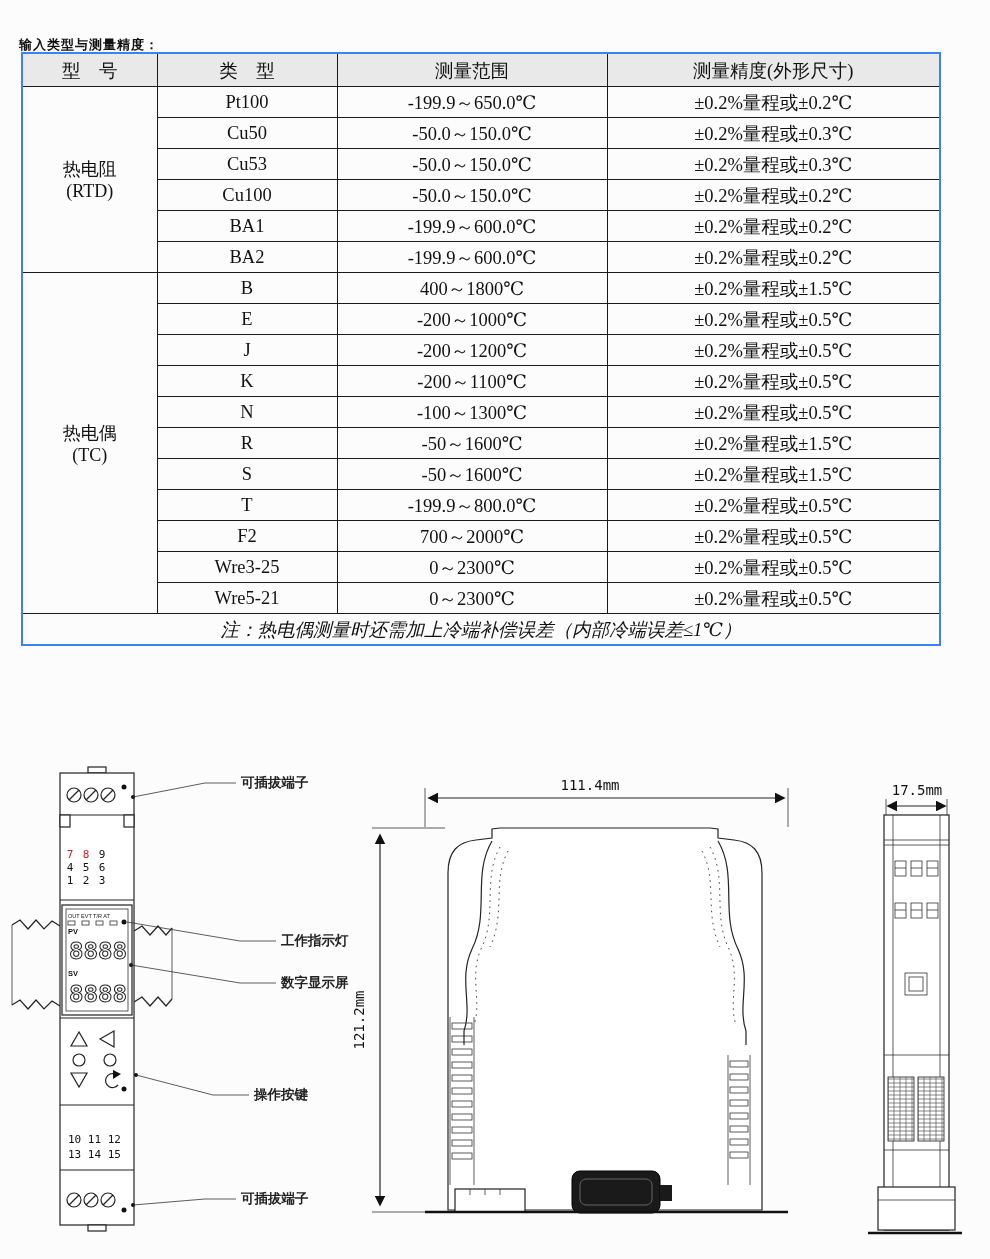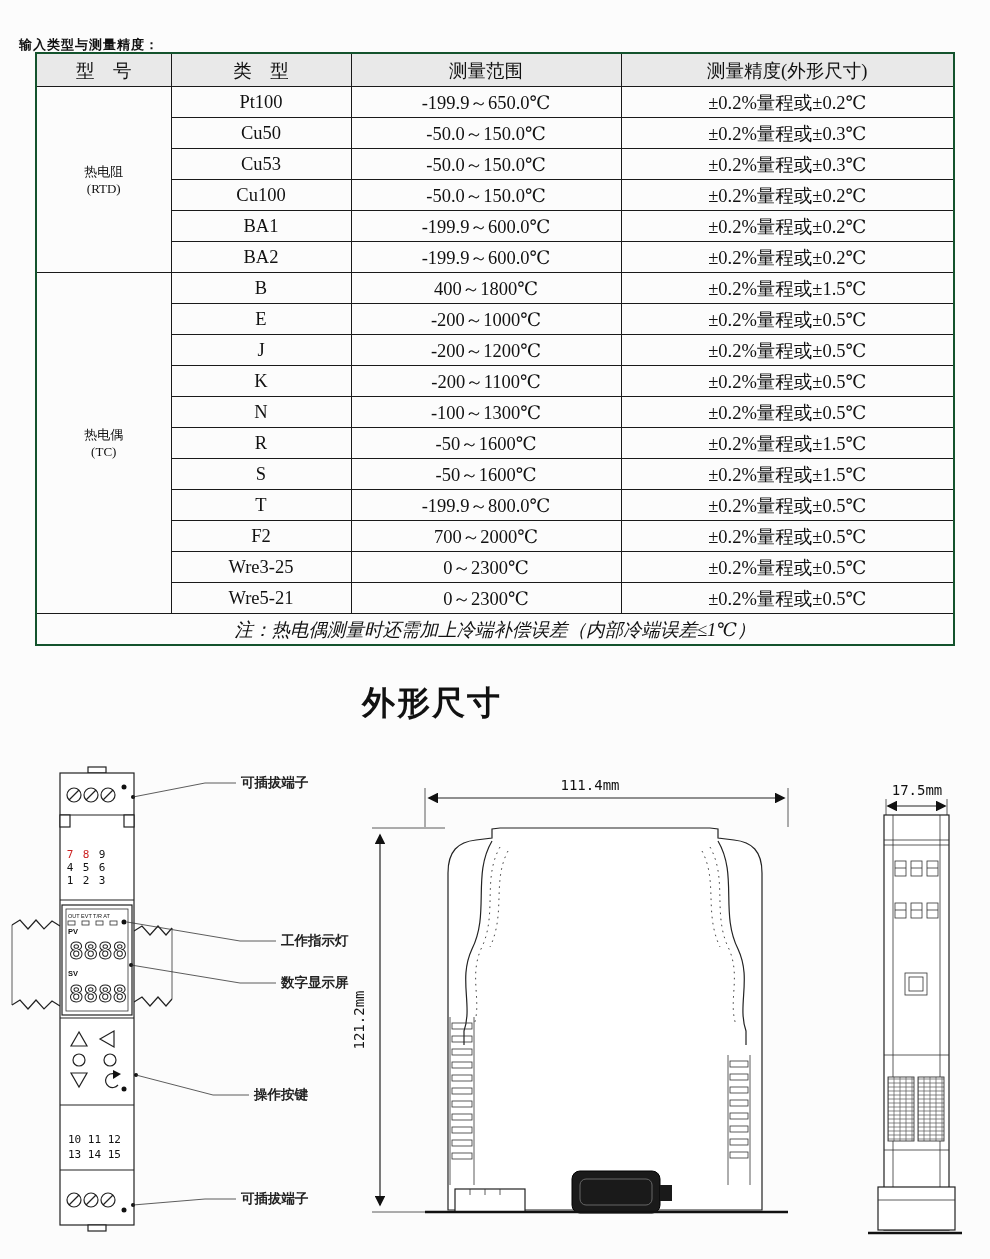--- a/index.html
+++ b/index.html
@@ -2,27 +2,27 @@
 <html><head>
 <meta charset="utf-8">
 <style>
   html,body{margin:0;padding:0;background:#ffffff;}
   .page{position:relative;width:990px;height:1259px;background:#fcfcfc;overflow:hidden;
         font-family:"Liberation Serif","DejaVu Serif",serif;color:#111;}
 
   .heading{position:absolute;left:19px;top:8px;font-size:13px;font-weight:bold;
            letter-spacing:1px;margin-top:28px;}
 
-  table.spec{position:absolute;left:35px;top:52px;width:918px;border-collapse:collapse;
-             table-layout:fixed;border:2px solid #14532d;font-size:18.5px;}
+  table.spec{position:absolute;left:21px;top:52px;width:918px;border-collapse:collapse;
+             table-layout:fixed;border:2px solid #3b82f6;font-size:18.5px;}
   table.spec th, table.spec td{border:1px solid #1a1a1a;text-align:center;height:30px;
              padding:0;font-weight:normal;white-space:nowrap;overflow:hidden;}
   table.spec thead th{background:#e9e9e9;height:32px;}
   td.note-cell{text-align:left;padding:3px 8px;height:28px;font-style:italic;}
-  td.model-cell{font-size:13px;margin-left:48px;}
+  td.model-cell{font-size:18px;margin-left:48px;}
 
   .section-title{position:absolute;left:0;top:681px;width:864px;text-align:center;
                  font-family:"Liberation Sans","DejaVu Sans",sans-serif;
                  font-size:33px;font-weight:bold;letter-spacing:2px;}
 
   svg.drawing{position:absolute;left:0;top:755px;}
   .callout-text{font:bold 13.5px "Liberation Sans","DejaVu Sans",sans-serif;fill:#222;}
   .dim-text{font:14px "DejaVu Sans Mono",monospace;fill:#111;}
   .term{font:11px "DejaVu Sans Mono",monospace;}
   .micro{font:5.5px "Liberation Sans",sans-serif;fill:#111;}
@@ -151,21 +151,20 @@
         <td>Wre5-21</td>
         <td>0～2300℃</td>
         <td>±0.2%量程或±0.5℃</td>
       </tr>
       <tr>
         <td colspan="4" class="note-cell">注：热电偶测量时还需加上冷端补偿误差（内部冷端误差≤1℃）</td>
       </tr>
     </tbody>
   </table>
 
-  <div class="section-title">外形尺寸</div>
 
   <svg class="drawing" width="990" height="504" viewBox="0 0 990 504" xmlns="http://www.w3.org/2000/svg">
     <defs>
       <marker id="arw" viewBox="0 0 10 10" refX="8.5" refY="5" markerWidth="9" markerHeight="9" orient="auto-start-reverse">
         <path d="M0,0 L10,5 L0,10 z" fill="#111"></path>
       </marker>
       <pattern id="gridp" width="6" height="4" patternUnits="userSpaceOnUse">
         <rect width="6" height="4" fill="#ffffff" stroke="#555" stroke-width="0.7"></rect>
       </pattern>
     </defs>

